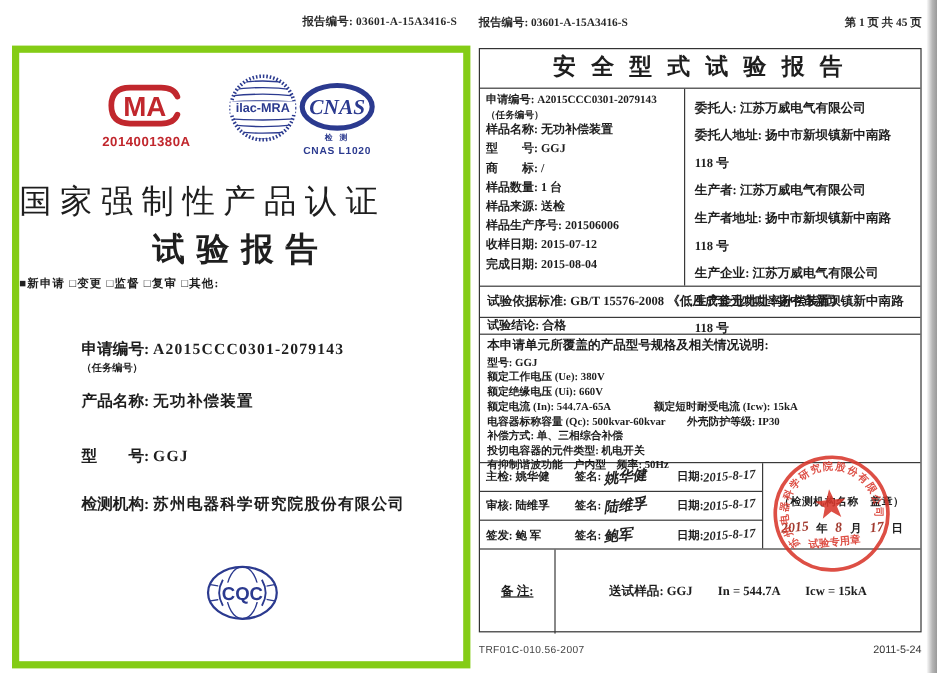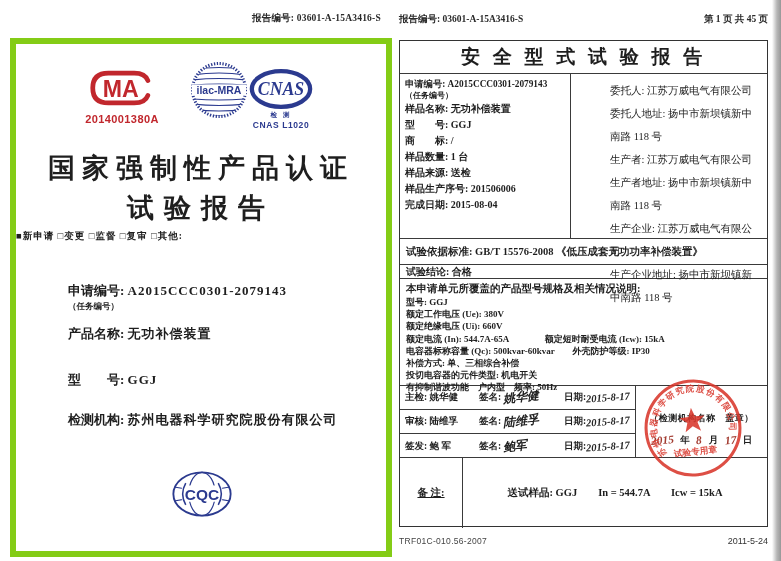--- a/index.html
+++ b/index.html
@@ -12,41 +12,41 @@
   .page-left{position:absolute;left:10px;top:38px;width:370px;height:507px;border:6px solid #84cc16;background:#fff;}
   .cma-svg{position:absolute;left:72px;top:22px;width:68px;height:44px;}
   .cma-num{position:absolute;left:55px;top:69px;width:102px;text-align:center;color:#c1272d;
            font-family:"Liberation Sans","DejaVu Sans",sans-serif;font-size:11px;font-weight:700;letter-spacing:.4px;}
   .ilac-svg{position:absolute;left:174px;top:17px;width:58px;height:58px;}
   .cnas-svg{position:absolute;left:233px;top:23px;width:64px;height:44px;}
   .cnas-cap{position:absolute;left:226px;top:67px;width:78px;text-align:center;color:#2b3a8f;
             font-family:"Liberation Sans","DejaVu Sans",sans-serif;font-weight:700;}
   .cnas-sub{font-size:6.5px;letter-spacing:2px;}
   .cnas-code{font-size:8.5px;letter-spacing:.6px;}
-  .lp-title1{position:absolute;left:0;top:106px;width:100%;text-align:center;font-size:27px;font-weight:700;letter-spacing:7px;}
+  .lp-title1{position:absolute;left:0;top:106px;width:100%;text-align:left;font-size:27px;font-weight:400;letter-spacing:7px;}
   .lp-title2{position:absolute;left:0;top:146px;width:100%;text-align:center;font-size:27px;font-weight:600;letter-spacing:10px;}
   .lp-checks{position:absolute;left:0;top:186px;width:100%;text-align:left;font-size:9.5px;font-weight:700;letter-spacing:1px;}
   .lp-field{position:absolute;left:52px;font-size:13px;font-weight:600;white-space:nowrap;}
   .lp-field .val{letter-spacing:1px;}
   .lp-f0{top:238px;} .lp-note{position:absolute;left:52px;top:257px;font-size:8.5px;font-weight:600;}
   .lp-f1{top:281px;} .lp-f2{top:327px;} .lp-f3{top:367px;}
   .cqc-svg{position:absolute;left:153px;top:426px;width:66px;height:48px;}
   .logo-sans{font-family:"Liberation Sans","DejaVu Sans",sans-serif;}
   
   .rp-report-no{position:absolute;left:399px;top:13px;font-size:9.5px;font-weight:600;color:#2a2a2a;}
   .rp-page-info{position:absolute;left:640px;top:13px;width:128px;text-align:right;font-size:9.5px;font-weight:600;color:#2a2a2a;}
   .rtable{position:absolute;left:399px;top:40px;width:369px;height:487px;border:1.6px solid #333;background:#fff;box-sizing:border-box;}
   .rtable *{box-sizing:border-box;}
   .r-title{height:33px;line-height:31px;text-align:center;font-size:19px;font-weight:700;letter-spacing:4px;border-bottom:1.3px solid #3a3a3a;}
   .r-info{height:165px;display:flex;border-bottom:1.3px solid #3a3a3a;}
   .info-left{width:171px;border-right:1.3px solid #3a3a3a;padding:4px 5px;font-size:10px;font-weight:600;}
   .info-left div{line-height:16px;white-space:nowrap;}
   .il-first{font-size:9.3px;line-height:13px !important;}
   .il-note{font-size:8px;line-height:10px !important;}
-  .info-right{flex:1;padding:5px 7px 0 8px;font-size:10.5px;font-weight:400;margin-left:31px;}
+  .info-right{flex:1;padding:5px 7px 0 8px;font-size:10.5px;font-weight:700;}
   .info-right div{line-height:23px;}
   .r-standard{height:26px;line-height:25px;padding-left:6px;font-size:10.5px;font-weight:700;border-bottom:1.3px solid #3a3a3a;white-space:nowrap;}
   .r-conclusion{height:14px;line-height:13px;padding-left:6px;font-size:10px;font-weight:700;border-bottom:1.3px solid #3a3a3a;}
   .r-spec{height:107px;padding:2px 6px;border-bottom:1.3px solid #3a3a3a;}
   .spec-head{font-size:10.5px;font-weight:700;line-height:15px;}
   .r-spec .sl{font-size:9px;font-weight:600;line-height:12.2px;white-space:nowrap;}
   .sig-area{height:72px;display:flex;border-bottom:1.3px solid #3a3a3a;}
   .sig-left{width:236px;border-right:1.3px solid #3a3a3a;}
   .sig-row{height:24px;display:flex;align-items:center;padding:0 5px;font-size:9.5px;font-weight:600;white-space:nowrap;}
   .sig-row.b{border-bottom:1.2px solid #3a3a3a;}
@@ -152,20 +152,21 @@
     <div class="r-info">
       <div class="info-left">
         <div class="il-first">申请编号: A2015CCC0301-2079143</div>
         <div class="il-note">（任务编号）</div>
         <div>样品名称: 无功补偿装置</div>
         <div>型　　号: GGJ</div>
         <div>商　　标: /</div>
         <div>样品数量: 1 台</div>
         <div>样品来源: 送检</div>
         <div>样品生产序号: 201506006</div>
+        <div>收样日期: 2015-07-12</div>
         <div>完成日期: 2015-08-04</div>
       </div>
       <div class="info-right">
         <div>委托人: 江苏万威电气有限公司</div>
         <div>委托人地址: 扬中市新坝镇新中南路 118 号</div>
         <div>生产者: 江苏万威电气有限公司</div>
         <div>生产者地址: 扬中市新坝镇新中南路 118 号</div>
         <div>生产企业: 江苏万威电气有限公司</div>
         <div>生产企业地址: 扬中市新坝镇新中南路 118 号</div>
       </div>

